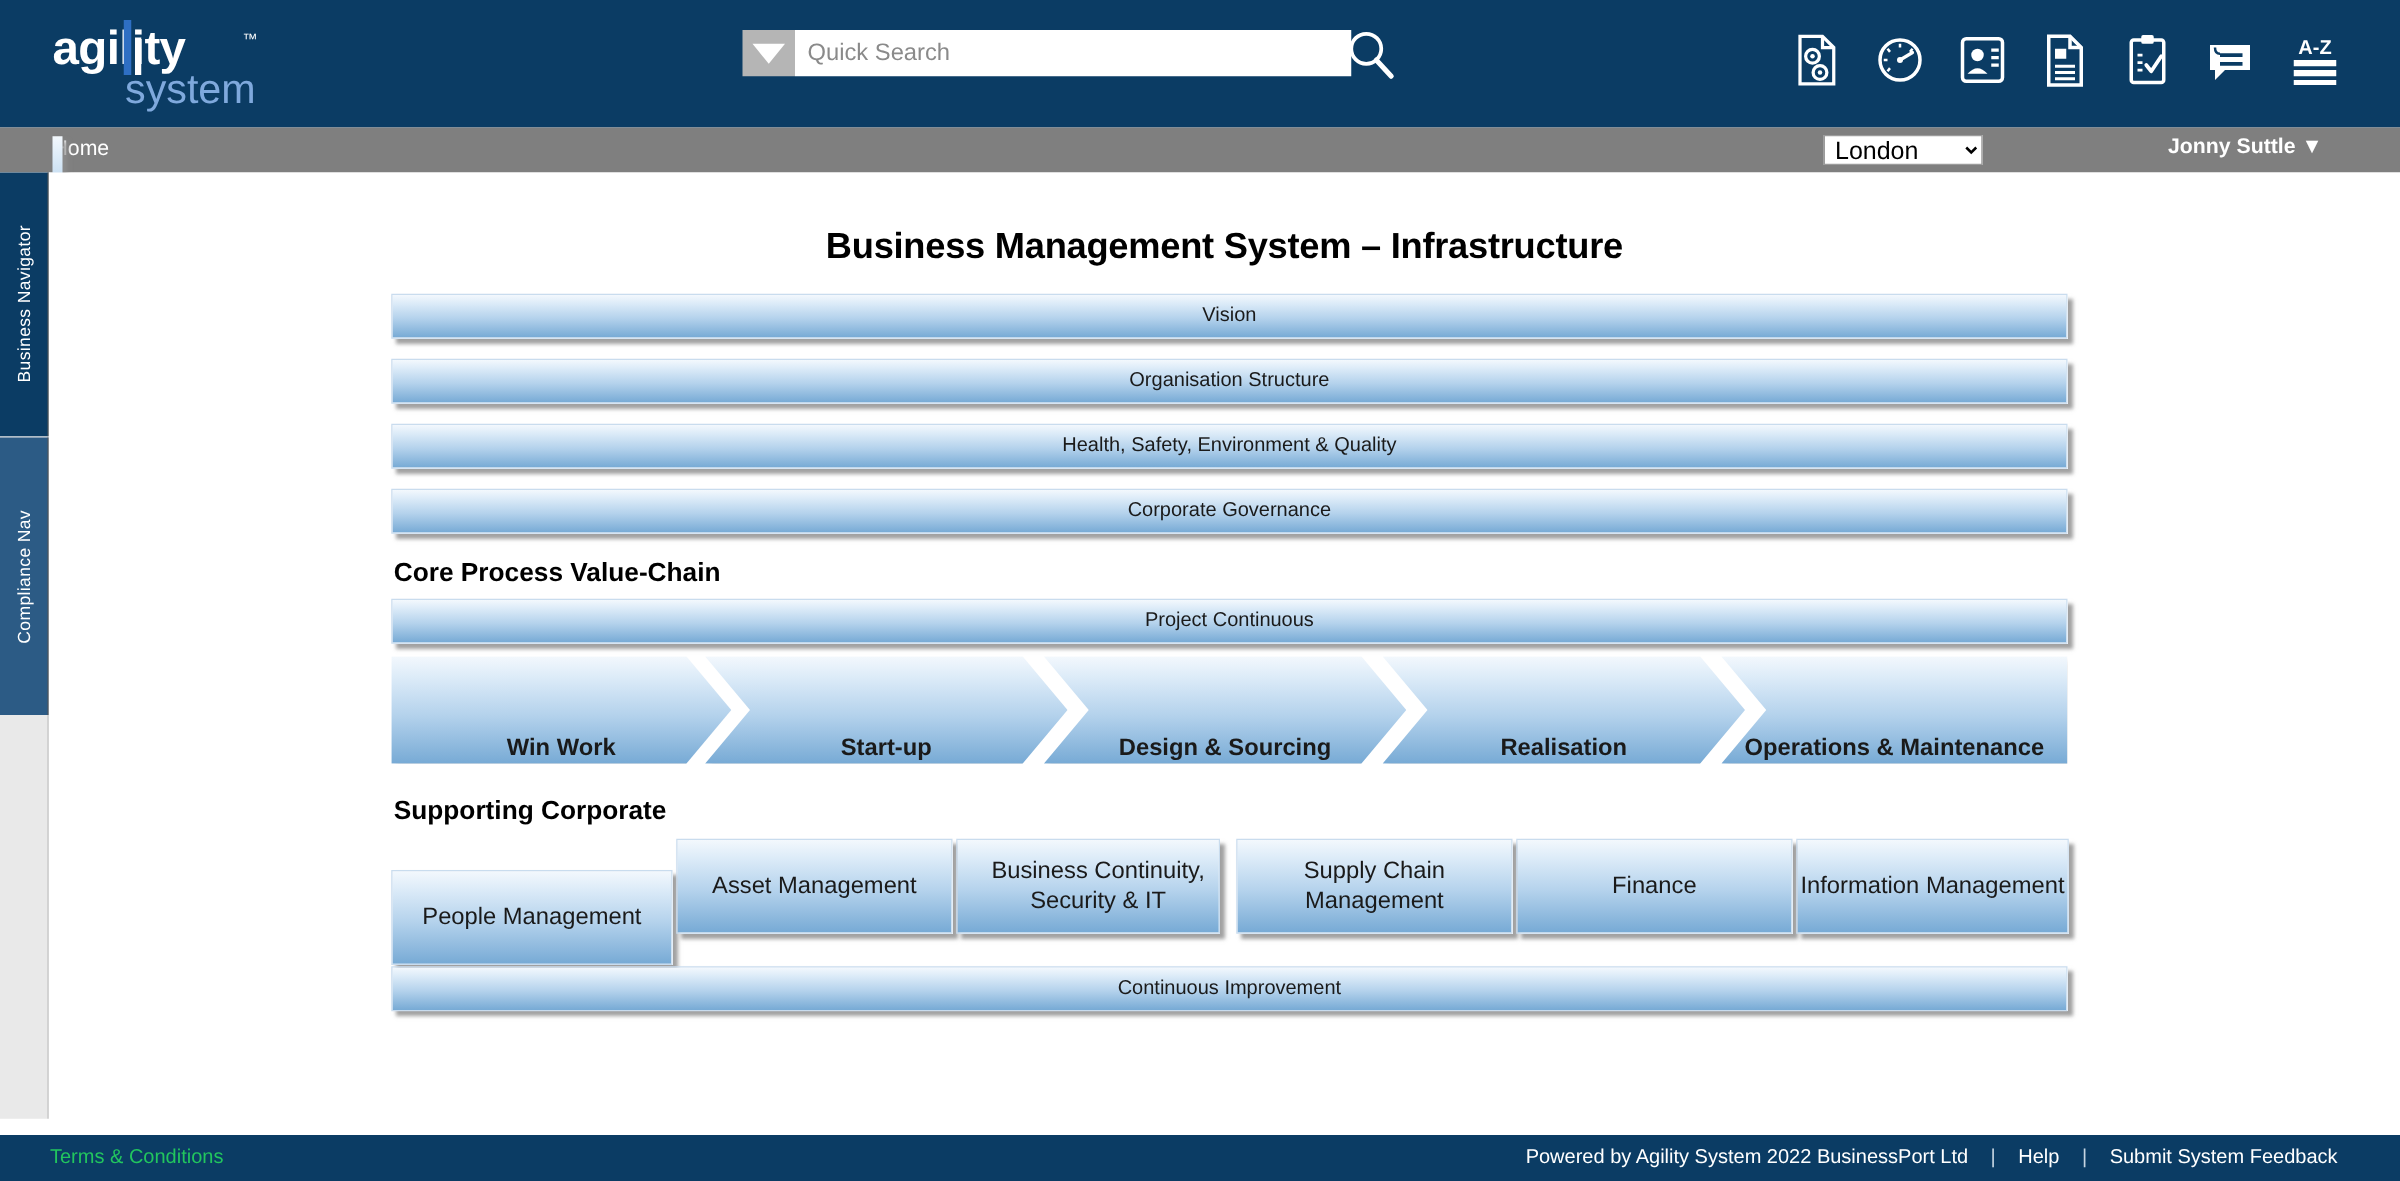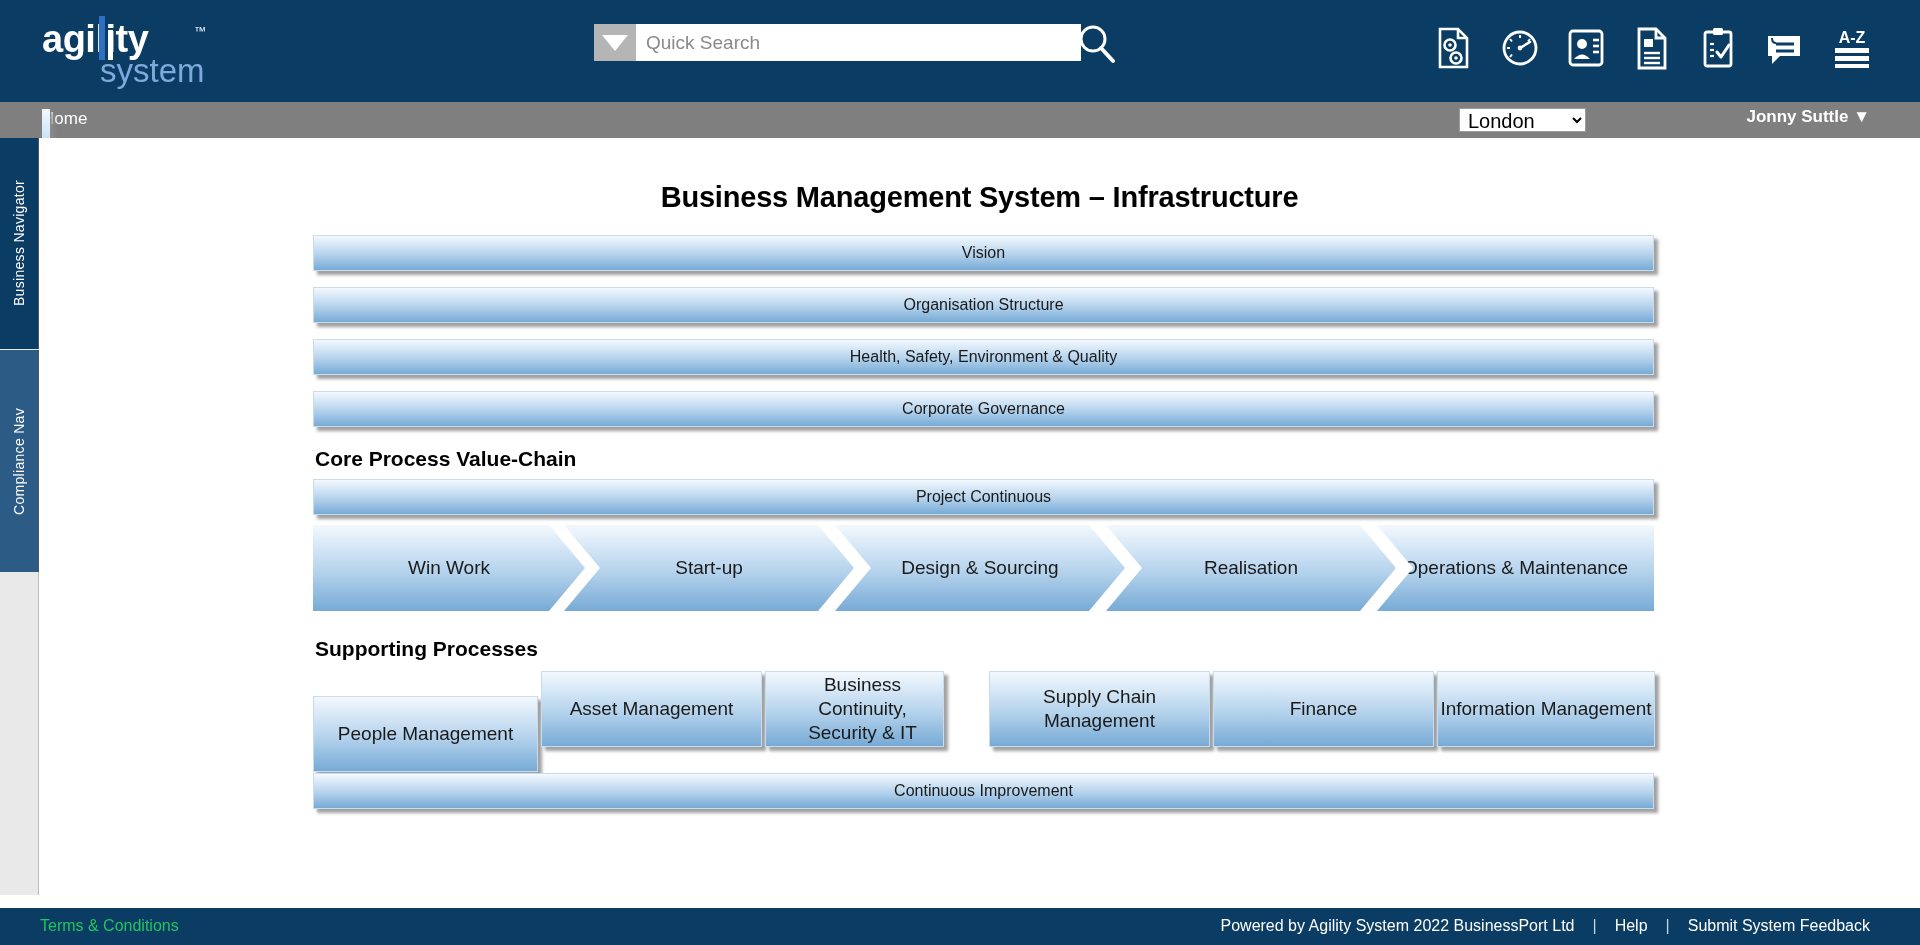--- a/index.html
+++ b/index.html
@@ -77,21 +77,21 @@
     position: absolute; left: 42px; top: 7px; color: #ffffff; font-size: 17px;
   }
   .crumb .chev { font-size: 15px; margin-right: 3px; }
   .locselect {
     position: absolute; left: 1459px; top: 6px; width: 127px; height: 24px;
     font-size: 20px; font-family: "Liberation Sans", sans-serif;
     border: 1px solid #9b9b9b; background: #ffffff; color: #000;
     padding-left: 4px;
   }
   .userbox {
-    position: absolute; right: 50px; top: 5px; color: #ffffff;
+    position: absolute; right: 62px; top: 5px; color: #ffffff;
     font-size: 17px; font-weight: bold; cursor: pointer; white-space: nowrap; text-align: center;
   }
 
   
   .sidebar {
     position: absolute; left: 0; top: 138px; width: 39px; height: 770px;
     background: #e9e9e9;
   }
   .vtab {
     position: absolute; left: 0; width: 39px;
@@ -141,25 +141,26 @@
   }
 
   .pmbar { width: 1341px; height: 36px; }
 
   
   .chevrow {
     position: relative; width: 1345px; height: 92px; margin-top: 10px;
   }
   .chev {
     position: absolute; top: 0; height: 86px;
-    display: flex; align-items: center; justify-content: center;
+    display: flex; align-items: flex-end; justify-content: center;
     font-size: 19px; color: #1a1a1a; text-align: center; line-height: 1.25;
     background: linear-gradient(to bottom, #f3f8fd 0%, #dcebf8 20%, #b4d2ec 55%, #77aad5 100%);
     cursor: pointer;
     filter: drop-shadow(4px 4px 2px rgba(140,140,140,0.85));
+    font-weight: bold;
   }
   .chev.mid {
     clip-path: polygon(0 0, calc(100% - 36px) 0, 100% 50%, calc(100% - 36px) 100%, 0 100%, 36px 50%);
   }
   .chev.first {
     clip-path: polygon(0 0, calc(100% - 36px) 0, 100% 50%, calc(100% - 36px) 100%, 0 100%);
   }
   .chev.last {
     clip-path: polygon(0 0, 100% 0, 100% 100%, 0 100%, 36px 50%);
   }
@@ -359,30 +360,30 @@
           <span class="lbl">Design &amp; Sourcing</span>
         </div>
         <div class="chev mid" style="left:793px; width:290px;">
           <span class="lbl">Realisation</span>
         </div>
         <div class="chev last" style="left:1064px; width:277px;">
           <span class="lbl">Operations &amp; Maintenance</span>
         </div>
       </div>
 
-      <div class="sec-head">Supporting Processes</div>
+      <div class="sec-head">Supporting Corporate</div>
 
       <div class="boxrow">
         <div class="sbox" style="left:0px;    width:225px;margin-top:25px;">
           <span>People Management</span>
         </div>
         <div class="sbox" style="left:228px;  width:221px;">
           <span>Asset Management</span>
         </div>
-        <div class="sbox" style="left:452px;  width:179px;padding-left:16px;">
+        <div class="sbox" style="left:452px;  width:211px;padding-left:16px;">
           <span>Business Continuity, Security &amp; IT</span>
         </div>
         <div class="sbox" style="left:676px;  width:221px;">
           <span>Supply Chain Management</span>
         </div>
         <div class="sbox" style="left:900px;  width:221px;">
           <span>Finance</span>
         </div>
         <div class="sbox" style="left:1124px; width:218px;">
           <span>Information Management</span>

